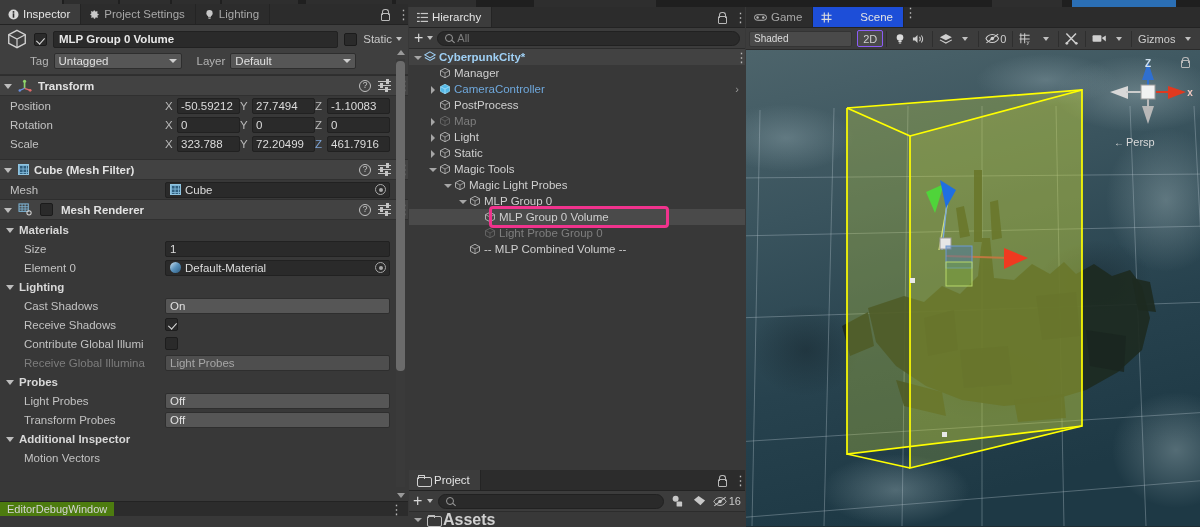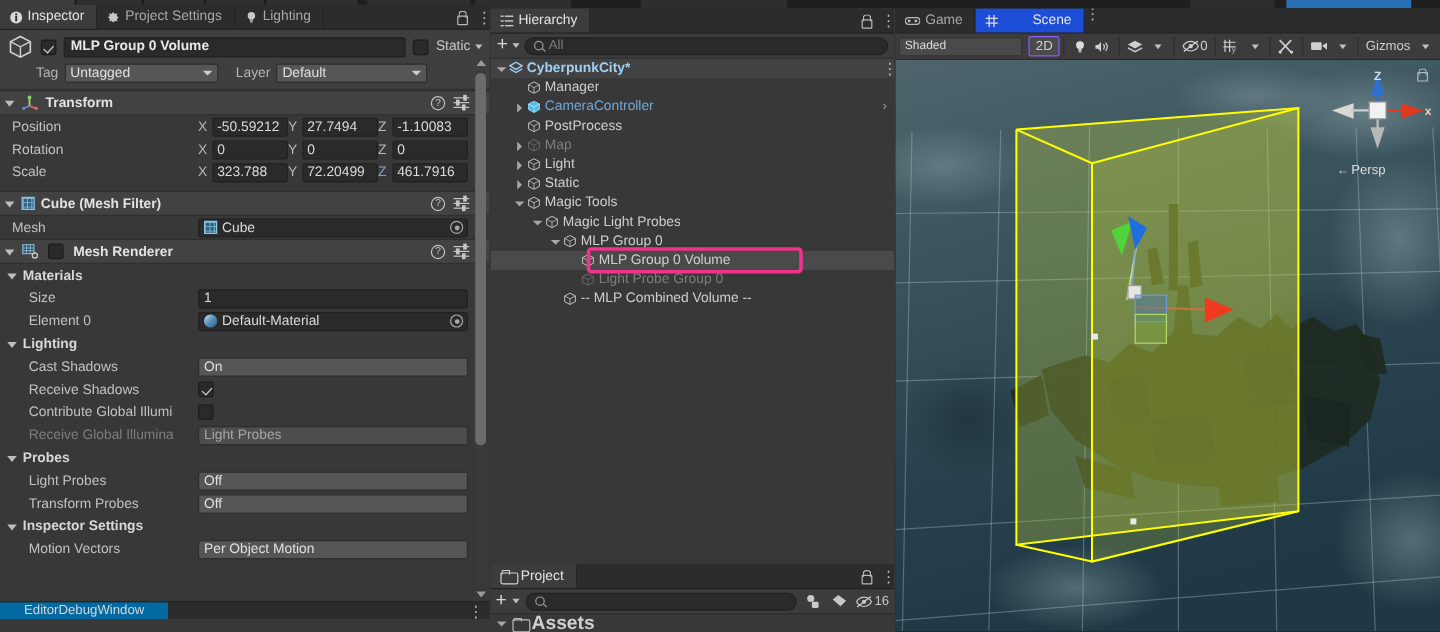--- a/index.html
+++ b/index.html
@@ -169,22 +169,22 @@
                       background:#6b6b6b; border-radius:4px; }
   .arrw-u { position:absolute; top:1px; left:1.5px; width:0;height:0;
             border-left:4px solid transparent;border-right:4px solid transparent;border-bottom:5px solid #9a9a9a;}
   .arrw-d { position:absolute; bottom:1px; left:1.5px; width:0;height:0;
             border-left:4px solid transparent;border-right:4px solid transparent;border-top:5px solid #9a9a9a;}
 
   .bottombar {
     position:absolute; left:0; bottom:0; width:408px; height:15px; background:#2c2c2c;
     display:flex; align-items:center; border-top:1px solid #232323;
   }
-  .bottombar .bt { background:#0369a1; color:#d5d5d5; font-size:11px; height:15px;
-                   display:flex; align-items:center; padding:0 20px; }
+  .bottombar .bt { background:#4d7c0f; color:#d5d5d5; font-size:11px; height:15px;
+                   display:flex; align-items:center; padding:0 7px; }
   .bottombar .fill { flex:1; }
 
   
   #hierarchy { left: 409px; top: 7px; width: 336px; height: 463px; background:#383838; }
   .h-toolbar { height:21px; background:#3c3c3c; display:flex; align-items:center;
                gap:4px; padding:0 5px; border-bottom:1px solid #2c2c2c; }
   .plusbtn { color:#d8d8d8; font-size:16px; line-height:14px; }
   .searchbox {
     flex:1; height:15px; background:#2a2a2a; border:1px solid #212121; border-radius:8px;
     display:flex; align-items:center; gap:4px; padding:0 7px; color:#7e7e7e; font-size:11px;
@@ -513,28 +513,24 @@
       <div class="prow">
         <span class="plabel ind">Transform Probes</span>
         <span class="drop-wide">
           <span>Off</span>
           <span class="dcar"></span>
         </span>
       </div>
 
       <div class="sec-header">
         <span class="foldout"></span>
-        <span class="sec-title">Inspector Settings</span>
+        <span class="sec-title">Additional Inspector</span>
       </div>
       <div class="prow">
         <span class="plabel ind">Motion Vectors</span>
-        <span class="drop-wide">
-          <span>Per Object Motion</span>
-          <span class="dcar"></span>
-        </span>
       </div>
 
       <div class="insp-scroll">
         <span class="arrw-u"></span>
         <span class="trk"></span>
         <span class="thm"></span>
         <span class="arrw-d"></span>
       </div>
     </div>
 

